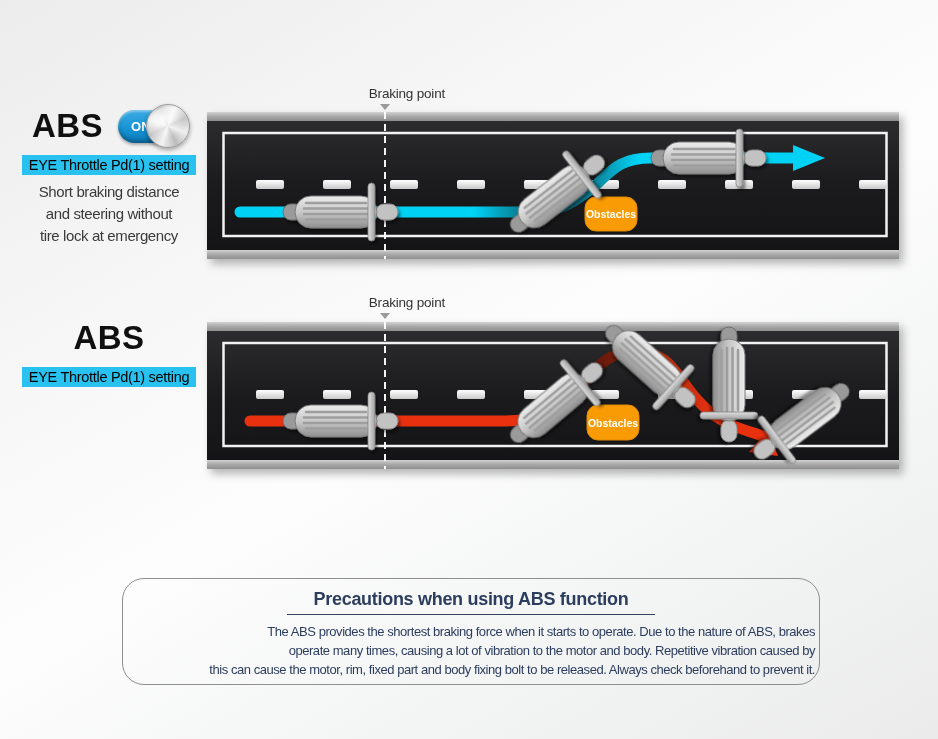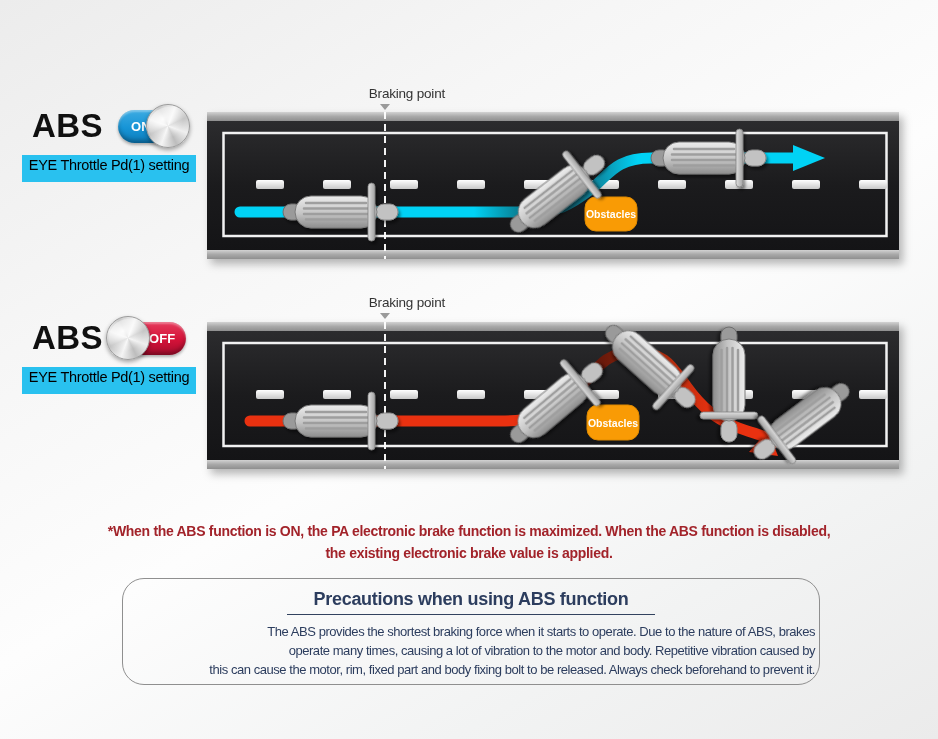--- a/index.html
+++ b/index.html
@@ -38,21 +38,21 @@
     background:conic-gradient(from 20deg,#f7f7f7,#c6c6c6,#efefef,#bdbdbd,#f4f4f4,#c2c2c2,#f0f0f0,#c9c9c9,#f7f7f7);
     border:1px solid #9b9b9b;box-shadow:0 2px 4px rgba(0,0,0,.35);
   }
   .toggle .knob::after{
     content:"";position:absolute;inset:2px;border-radius:50%;
     background:radial-gradient(circle at 36% 32%,rgba(255,255,255,.95),rgba(255,255,255,0) 58%);
   }
   .toggle-on .knob{right:-4px;}
   .toggle-off .knob{left:-4px;}
   .setting-chip{
-    display:inline-block;margin-top:5px;padding:2px 7px 9px;
+    display:inline-block;margin-top:5px;padding:2px 7px 2px;
     background:var(--setting-highlight);color:#000;font-size:14.5px;letter-spacing:-0.3px;
   }
   .desc{margin-top:6px;font-size:15px;line-height:22px;color:#3a3a3a;letter-spacing:-0.4px;white-space:pre-line;}
 
   
   .braking-label{position:absolute;left:325px;width:120px;text-align:right;font-size:13.5px;color:#333;letter-spacing:-0.2px;}
   .braking-label .tri{
     display:block;margin:3px auto 0;width:0;height:0;
     border-left:5px solid transparent;border-right:5px solid transparent;border-top:6px solid #9a9a9a;
   }
@@ -132,31 +132,28 @@
     <div class="abs-row">
       <span class="abs-heading">ABS</span>
       <div class="toggle toggle-on">
         <div class="pill">
             <span>ON</span>
           </div>
         <div class="knob"></div>
       </div>
     </div>
     <span class="setting-chip">EYE Throttle Pd(1) setting</span>
+    <div class="desc">Short braking distance
+and steering without
+tire lock at emergency</div>
   </div>
 
   <div class="info-block info-off">
     <div class="abs-row">
       <span class="abs-heading">ABS</span>
-      <div class="toggle toggle-off">
-        <div class="pill">
-            <span>OFF</span>
-          </div>
-        <div class="knob"></div>
-      </div>
     </div>
     <span class="setting-chip">EYE Throttle Pd(1) setting</span>
   </div>
 
   <div class="braking-label braking-on">
     <span>Braking point</span>
     <i class="tri"></i>
   </div>
   <div class="braking-label braking-off">
     <span>Braking point</span>
@@ -236,22 +233,20 @@
       <rect class="badge-rect" x="380" y="83" width="52" height="35" rx="11"></rect>
       <text class="badge-text" x="406" y="105" text-anchor="middle">Obstacles</text>
     </g>
     <use href="#scooter" filter="url(#scooterShadow)" transform="translate(133,99)"></use>
     <use href="#scooter" filter="url(#scooterShadow)" transform="translate(349,81) rotate(-40)"></use>
     <use href="#scooter" filter="url(#scooterShadow)" transform="translate(443,44) rotate(42)"></use>
     <use href="#scooter" filter="url(#scooterShadow)" transform="translate(522,62) rotate(90)"></use>
     <use href="#scooter" filter="url(#scooterShadow)" transform="translate(595,99) rotate(143)"></use>
   </svg>
 
-  <div class="note">*When the ABS function is ON, the PA electronic brake function is maximized. When the ABS function is disabled,
-the existing electronic brake value is applied.</div>
 
   <div class="precautions">
     <div class="prec-title">Precautions when using ABS function</div>
     <hr class="prec-rule">
     <div class="prec-body">The ABS provides the shortest braking force when it starts to operate. Due to the nature of ABS, brakes
 operate many times, causing a lot of vibration to the motor and body. Repetitive vibration caused by
 this can cause the motor, rim, fixed part and body fixing bolt to be released. Always check beforehand to prevent it.</div>
   </div>
 
 </div>

